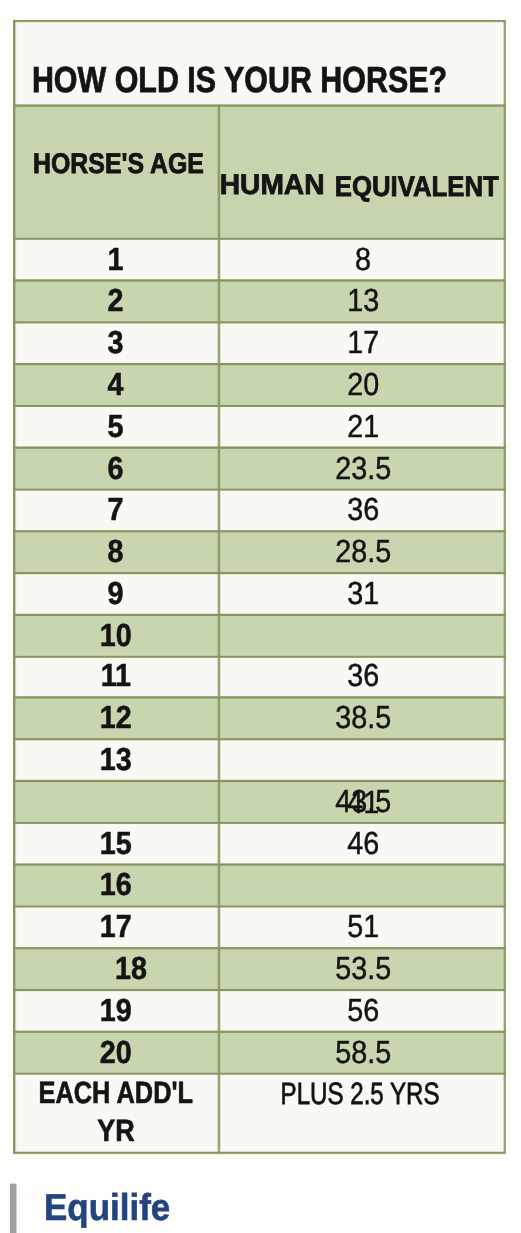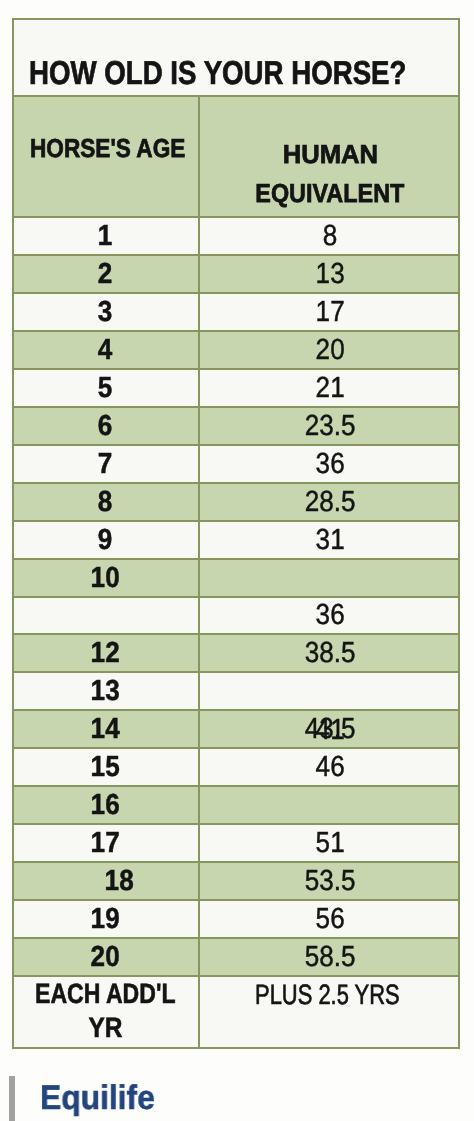--- a/index.html
+++ b/index.html
@@ -34,21 +34,21 @@
         color:#141414;line-height:1;will-change:transform;}
   .cell > span{display:inline-block;line-height:1;white-space:nowrap;}
 
   .title-cell{justify-content:flex-start;}
   .title-txt{font-weight:bold;font-size:33px;margin-left:17px;position:relative;top:16px;
              transform:scaleX(0.838);transform-origin:left center;
              -webkit-text-stroke:0.7px #131313;}
 
   .hdr{font-weight:bold;font-size:26px;-webkit-text-stroke:0.75px #141414;}
   .hdr-left{justify-content:flex-start;}
-  .hdr-right{flex-direction:column;}
+  .hdr-right{}
   .hl-txt{margin-left:18px;position:relative;top:-8px;
           transform:scaleX(0.87);transform-origin:left center;}
   .hr-l1{margin-bottom:22px;position:relative;top:22px;transform:scaleX(0.985);}
   .hr-l2{position:relative;top:13px;transform:scaleX(0.90);}
 
   .c-age > span{font-weight:bold;font-size:29px;position:relative;top:1px;
                 transform:scaleX(0.90);-webkit-text-stroke:0.5px #141414;}
   .c-val > span{font-weight:normal;font-size:29px;position:relative;top:1px;
                 transform:scaleX(0.90);-webkit-text-stroke:0.45px #141414;}
 
@@ -161,37 +161,37 @@
       </div>
     <div class="cell c-age" style="top:502px;height:38px;left:0;width:186px">
         <span>9</span>
       </div>
     <div class="cell c-val" style="top:502px;height:38px;left:188px;width:260px">
         <span>31</span>
       </div>
     <div class="cell c-age" style="top:540px;height:38px;left:0;width:186px">
         <span>10</span>
       </div>
+    <div class="cell c-age" style="top:578px;height:37px;left:0;width:186px">
+        <span>11</span>
+      </div>
     <div class="cell c-val" style="top:578px;height:37px;left:188px;width:260px">
         <span>36</span>
       </div>
     <div class="cell c-age" style="top:615px;height:38px;left:0;width:186px">
         <span>12</span>
       </div>
     <div class="cell c-val" style="top:615px;height:38px;left:188px;width:260px">
         <span>38.5</span>
       </div>
     <div class="cell c-age" style="top:653px;height:38px;left:0;width:186px">
         <span>13</span>
       </div>
     <div class="cell c-val" style="top:692px;height:38px;left:188px;width:260px">
         <span>41</span>
-      </div>
-    <div class="cell c-age" style="top:691px;height:38px;left:0;width:186px">
-        <span>14</span>
       </div>
     <div class="cell c-val" style="top:691px;height:38px;left:188px;width:260px">
         <span>43.5</span>
       </div>
     <div class="cell c-age" style="top:729px;height:38px;left:0;width:186px">
         <span>15</span>
       </div>
     <div class="cell c-val" style="top:729px;height:38px;left:188px;width:260px">
         <span>46</span>
       </div>

